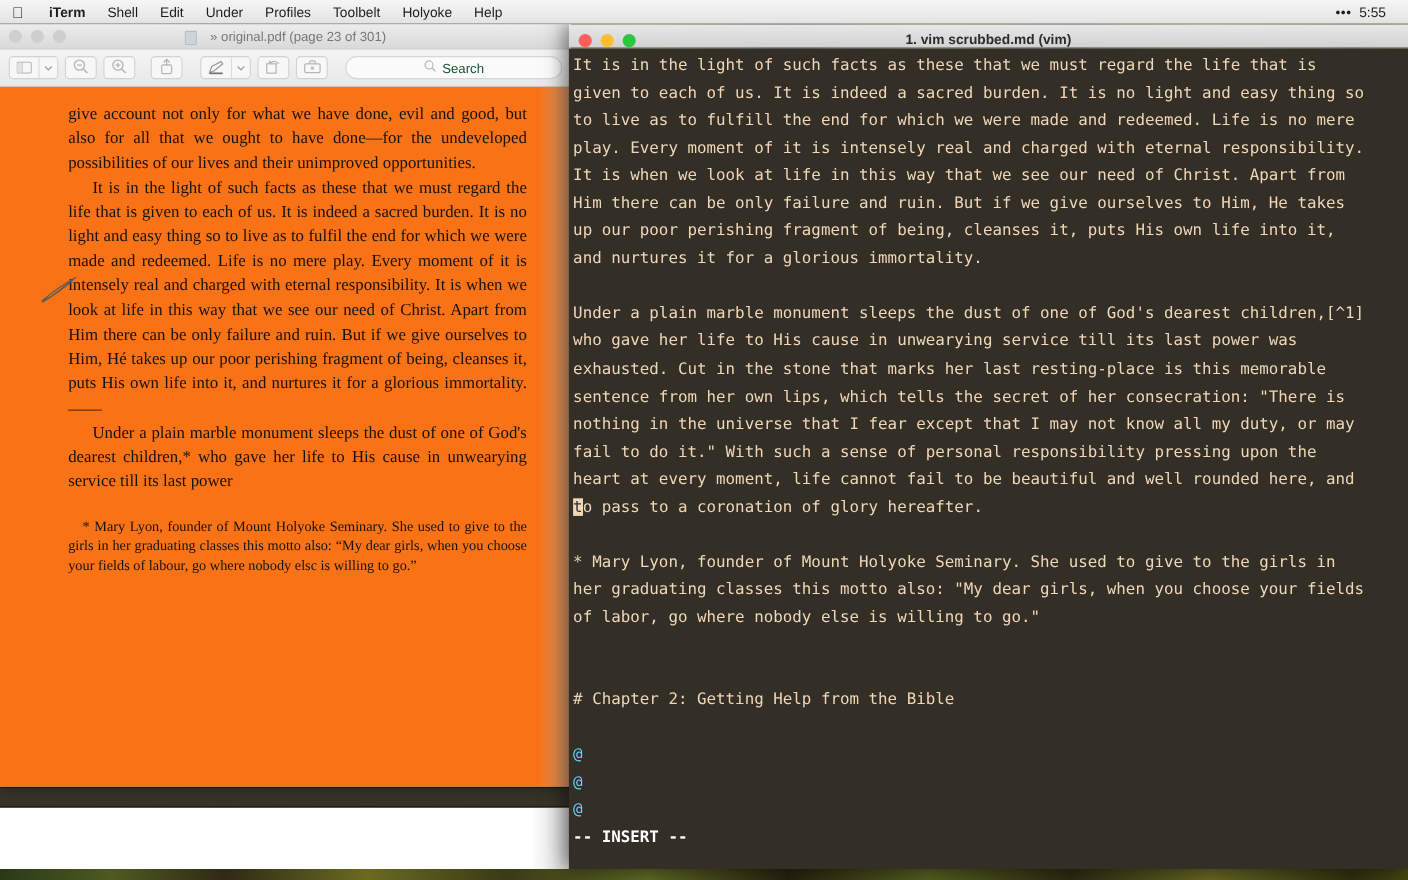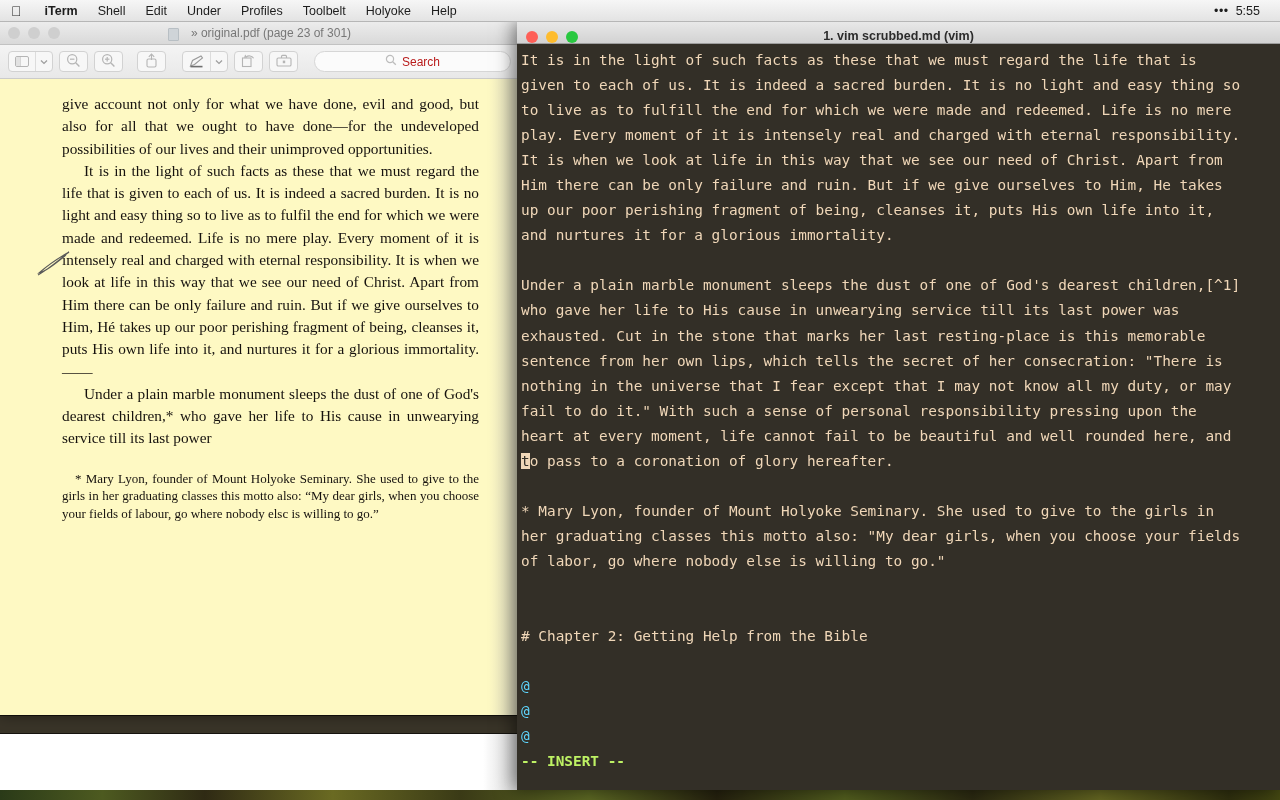--- a/index.html
+++ b/index.html
@@ -79,24 +79,24 @@
   .tb.grp > span {
     display:flex; align-items:center; justify-content:center;
     height:100%; padding:0 6px;
   }
   .tb.grp > span + span { border-left:1px solid #dcdcdc; padding:0 4px; }
   #pv-search {
     flex:1; height:21px; margin-left:10px;
     border:1px solid #d6d6d6; border-radius:11px;
     background:#fbfbfb; display:flex; align-items:center;
     justify-content:center; gap:5px;
-    color:#b91c1c; font-size:12px;
+    color:#14532d; font-size:12px;
   }
   #pv-page {
-    position:relative; background:#fef9c3; height:656px; overflow:hidden;
+    position:relative; background:#f97316; height:656px; overflow:hidden;
   }
   #pdf-text {
     font-family:"Liberation Serif", serif;
     font-size:15.3px;
     line-height:22.3px;
     color:#16120e;
     padding:14px 40px 0 62px;
     text-align:justify;
     text-rendering:optimizeLegibility;
   }
@@ -158,21 +158,21 @@
     font-family:"DejaVu Sans Mono","Liberation Mono",monospace;
     font-size:14.4px;
     line-height:25.05px;
     color:#f0d7b8;
     white-space:pre;
     letter-spacing:0px;
     overflow:hidden;
   }
   #it-body .ln { height:25.05px; }
   #it-body .at { color:#5fd7ff; }
-  #it-body .mode { color:#bef264; font-weight:bold; }
+  #it-body .mode { color:#ffffff; font-weight:bold; }
   #it-body .cursor {
     background:#f0d7b8; color:#332f27;
   }
 </style>
 </head>
 <body>
 
 <div id="desktop"></div>
 
 <div id="menubar">

